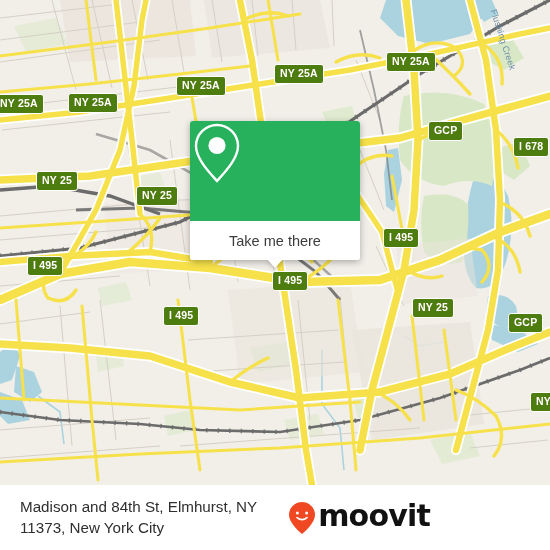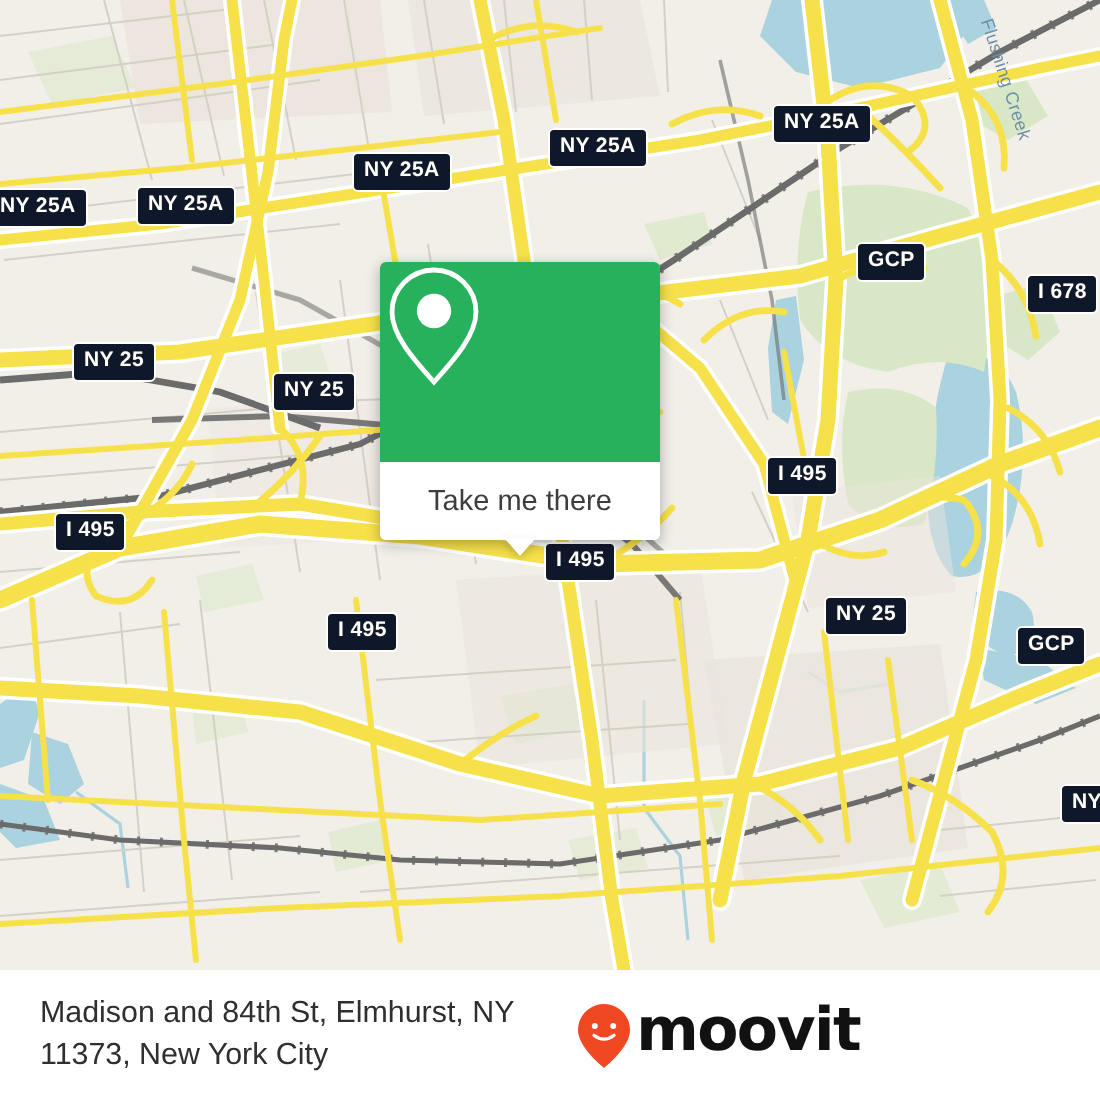--- a/index.html
+++ b/index.html
@@ -33,21 +33,21 @@
   #map svg {
     position: absolute;
     left: 0;
     top: 0;
     display: block;
   }
 
   
   .shield {
     position: absolute;
-    background: #0f172a;
+    background: #4d7c0f;
     border: 1.5px solid #ffffff;
     border-radius: 3px;
     color: #ffffff;
     font-family: "Liberation Sans", sans-serif;
     font-weight: bold;
     font-size: 10.5px;
     line-height: 1;
     padding: 3px 5px 4px 5px;
     white-space: nowrap;
     letter-spacing: 0.2px;
@@ -62,22 +62,22 @@
     font-family: "Liberation Sans", sans-serif;
     font-size: 9px;
     white-space: nowrap;
     letter-spacing: .2px;
   }
 
   
   #popup-card {
     position: absolute;
     left: 190px;
-    top: 131px;
-    width: 140px;
+    top: 121px;
+    width: 170px;
     border-radius: 3px;
     overflow: visible;
     box-shadow: 0 2px 7px rgba(0,0,0,.30);
     background: #ffffff;
   }
   #popup-green {
     background: #27b15c;
     height: 100px;
     border-radius: 3px 3px 0 0;
     display: flex;

